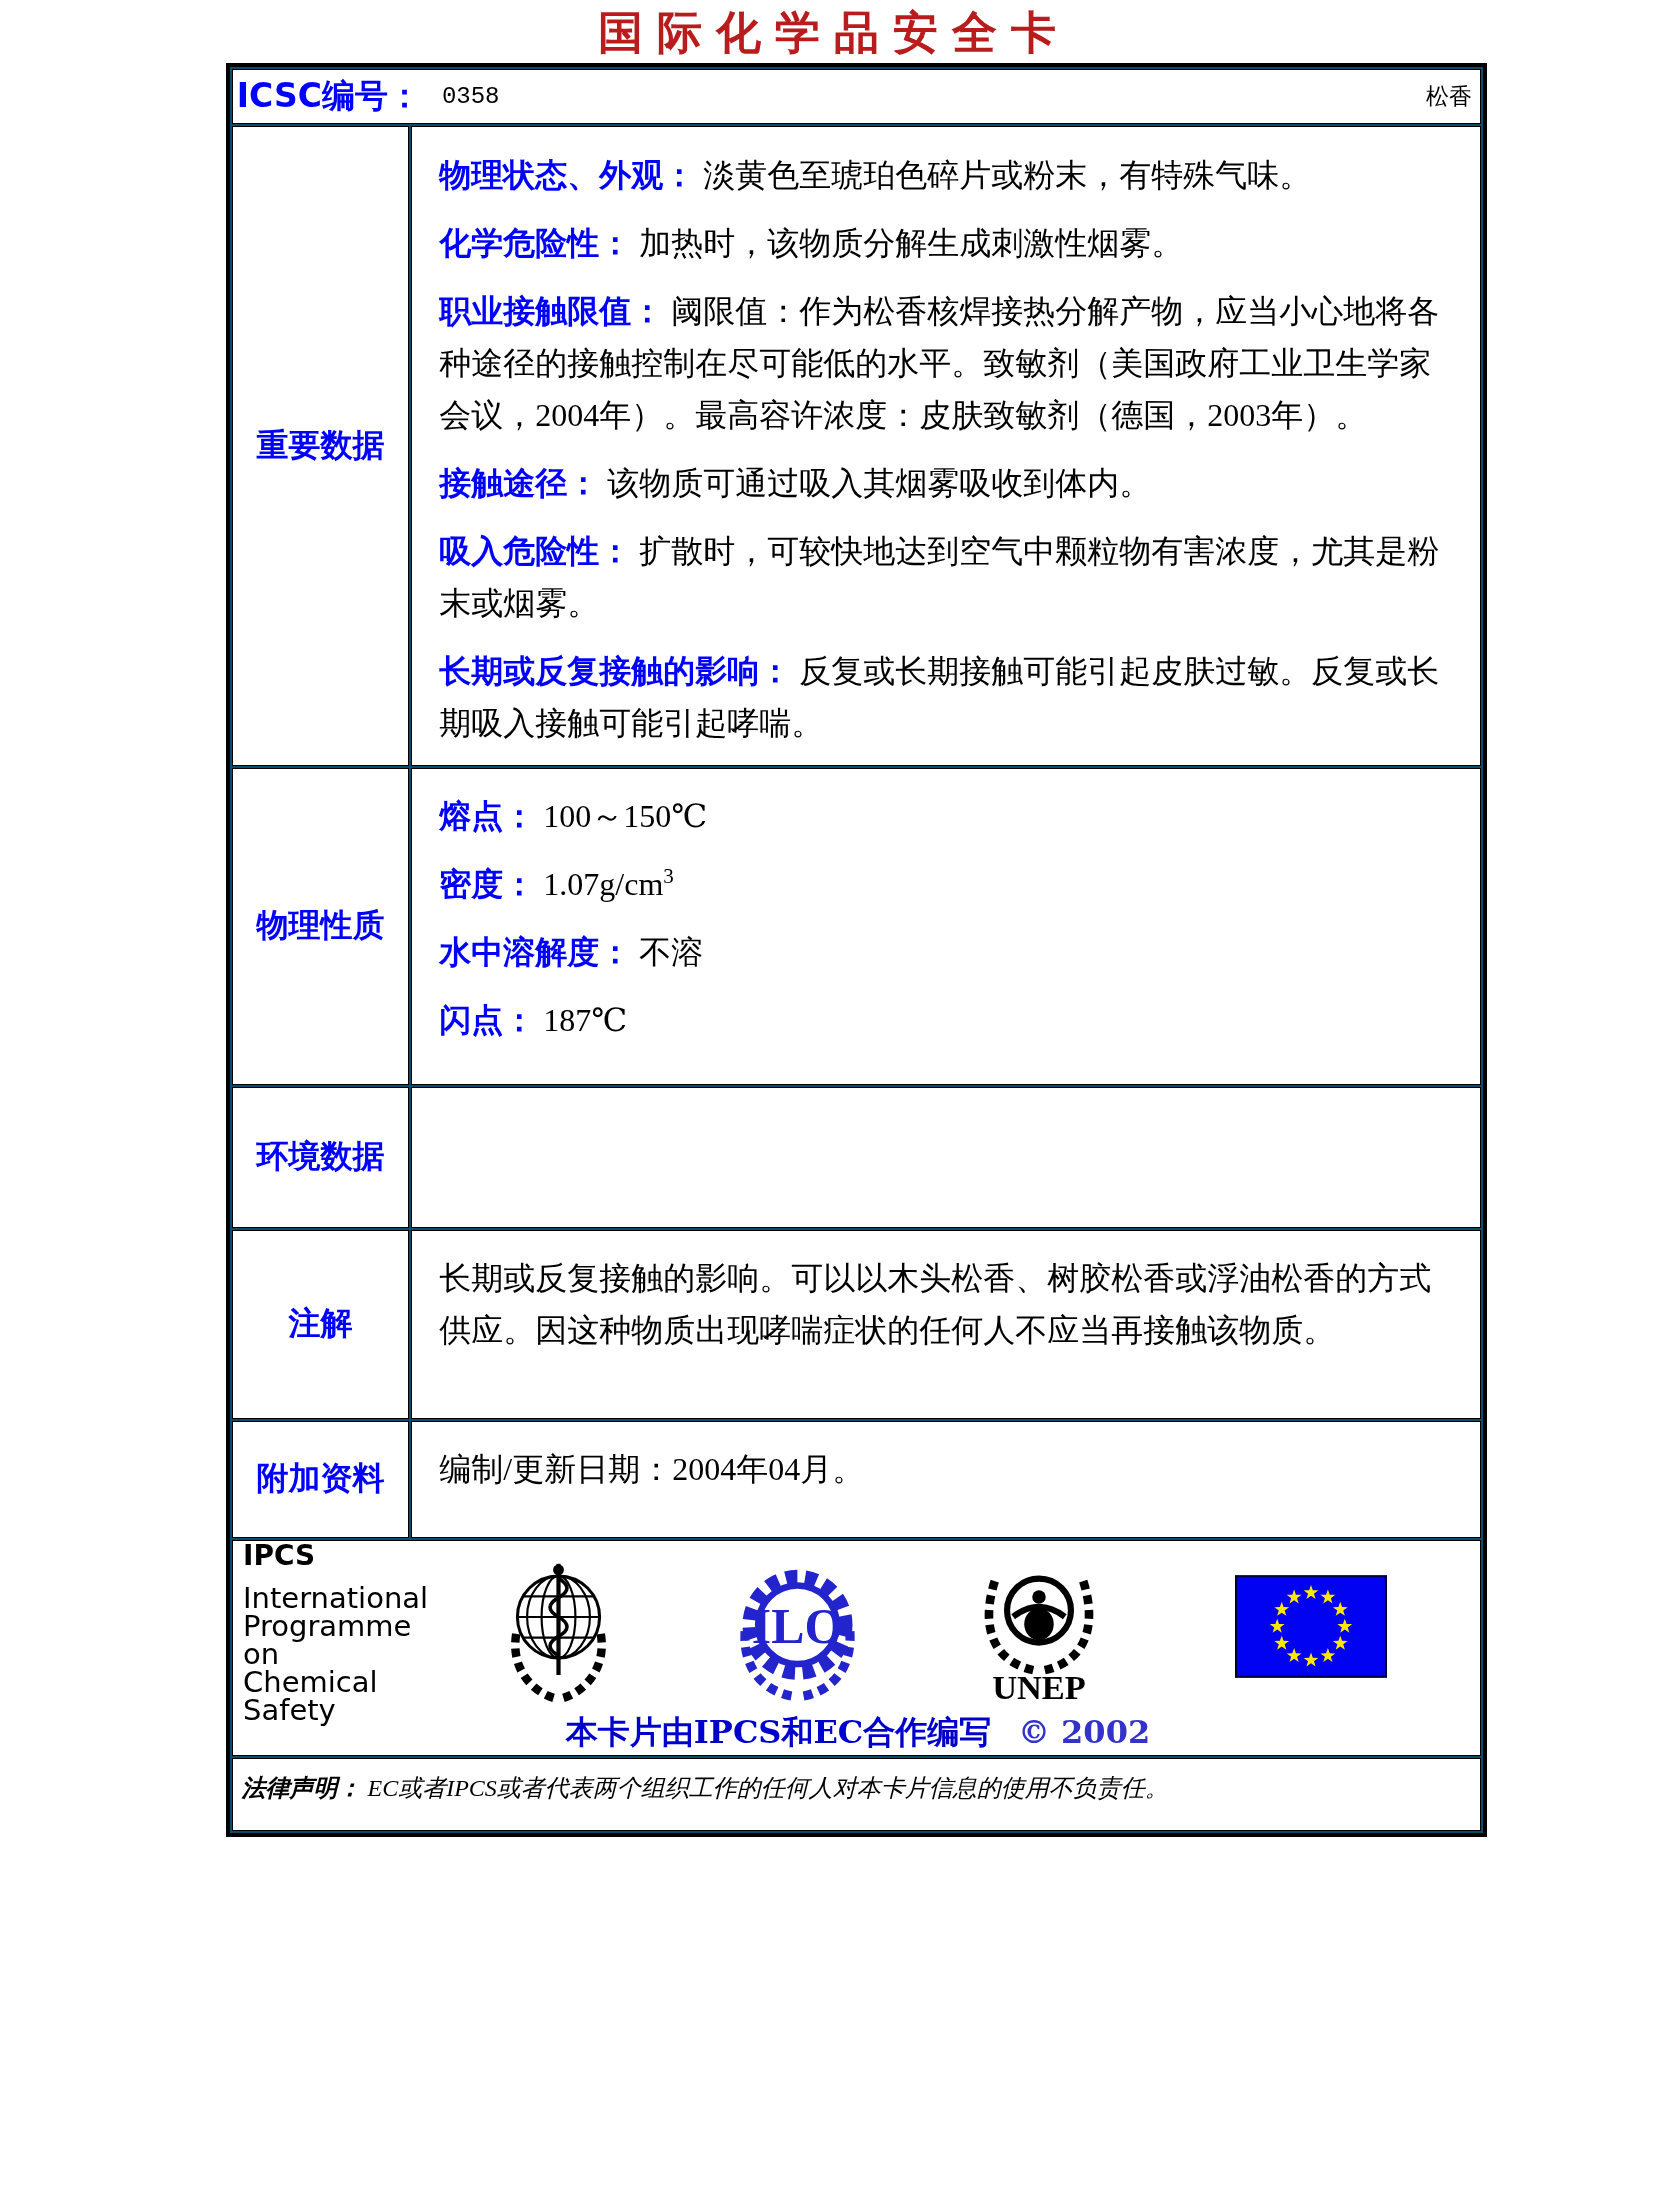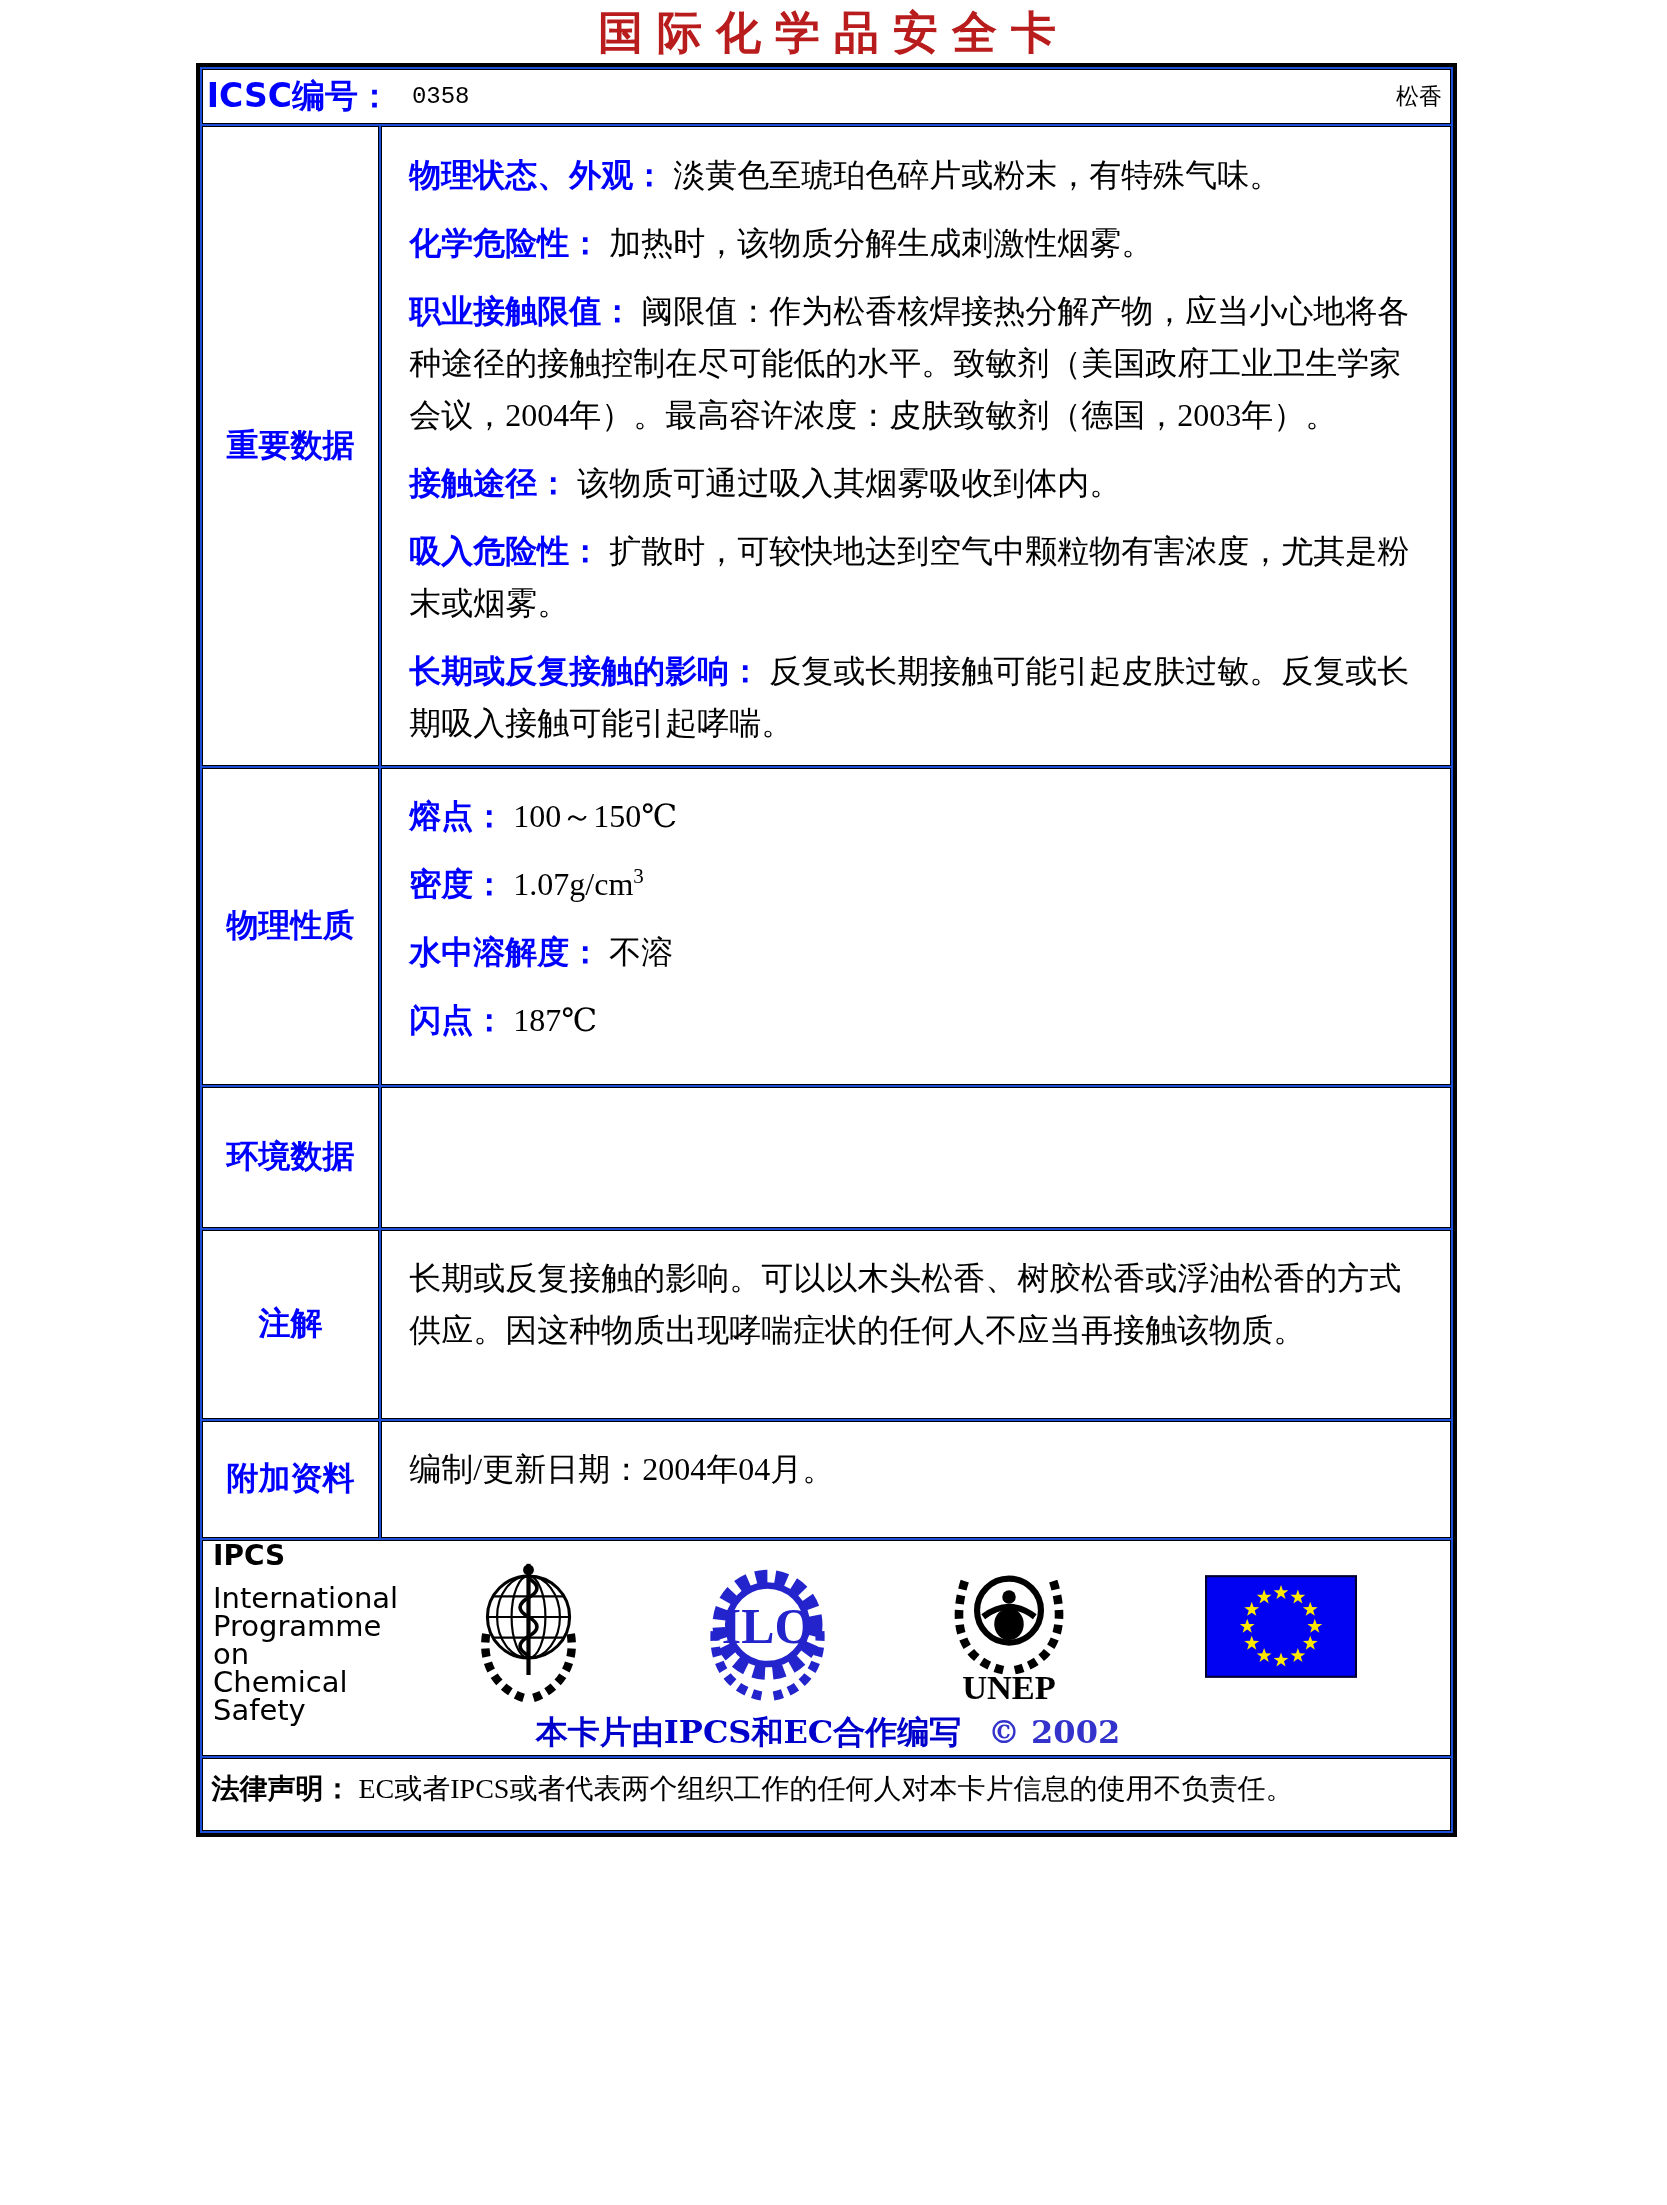--- a/index.html
+++ b/index.html
@@ -9,23 +9,23 @@
     color:#000;
   }
   .page-title {
     position:absolute; top:2.8px; left:0; width:100%;
     text-align:center;
     font-family:"DejaVu Sans","Liberation Sans",sans-serif;
     font-weight:bold; font-size:45px; letter-spacing:14px;
     color:#b91c1c;
   }
   table.card {
-    position:absolute; left:196px; top:63px; width:1261px;
+    position:absolute; left:226px; top:63px; width:1261px;
     border:4.2px solid #000; border-collapse:separate; border-spacing:2.8px;
-    background:#1d4ed8;
+    background:#0c4a6e;
   }
   td { border:1.4px solid #000; background:#fff; vertical-align:top; box-sizing:border-box; }
   td.label-cell {
     width:177px; text-align:center; vertical-align:middle; padding:16px;
     font-family:"DejaVu Sans","Liberation Sans",sans-serif;
     font-weight:bold; font-size:32px; color:#0000ff;
   }
   td.content-cell { padding:5.6px 12.7px 0 11.3px; }
   .entry { font-size:32px; line-height:52px; margin:16px; }
   .blabel {
@@ -59,21 +59,21 @@
   .logo.ilo  { margin-left:113px; }
   .logo.unep { margin-left:114px; }
   .logo.eu   { margin-left:134px; margin-top:-10px; }
   .credit-line {
     text-align:center; margin-top:7px; font-size:32px; font-weight:bold;
     font-family:"DejaVu Serif","Liberation Serif",serif;
   }
   .credit-main { color:#0000cc; }
   .credit-copy { color:#3333cc; margin-left:15.5px; font-weight:bold; }
   td.legal-cell { padding:10px 11.3px 0 8.5px; }
-  .legal-text { font-size:28px; line-height:39px; }
+  .legal-text { font-size:24px; line-height:39px;font-style:italic; }
   .legal-label { font-family:"DejaVu Sans","Liberation Sans",sans-serif; font-weight:bold; }
 </style>
 </head>
 <body>
 
 <div class="page-title">国际化学品安全卡</div>
 
 <table class="card">
 
   <tbody>

